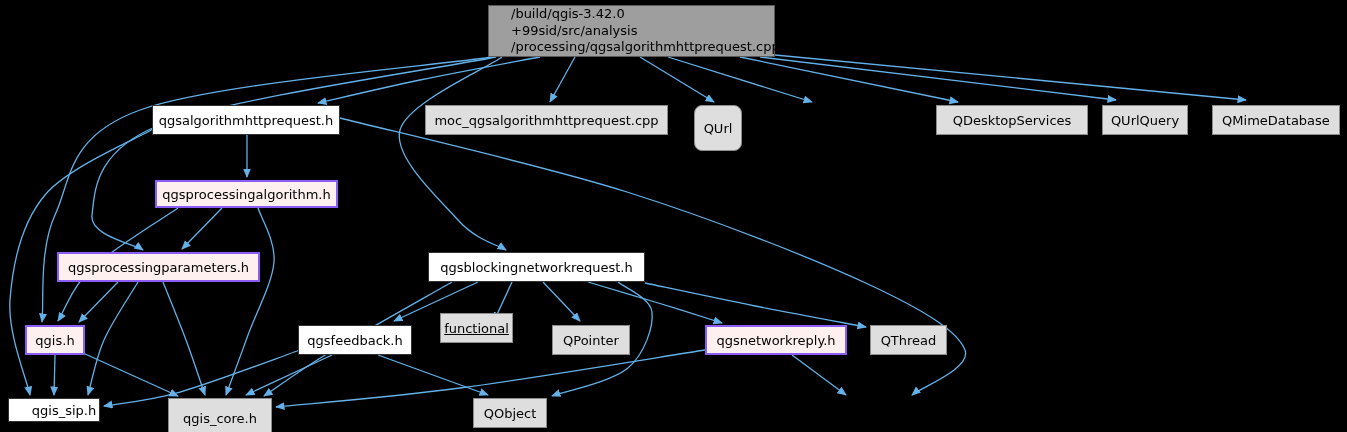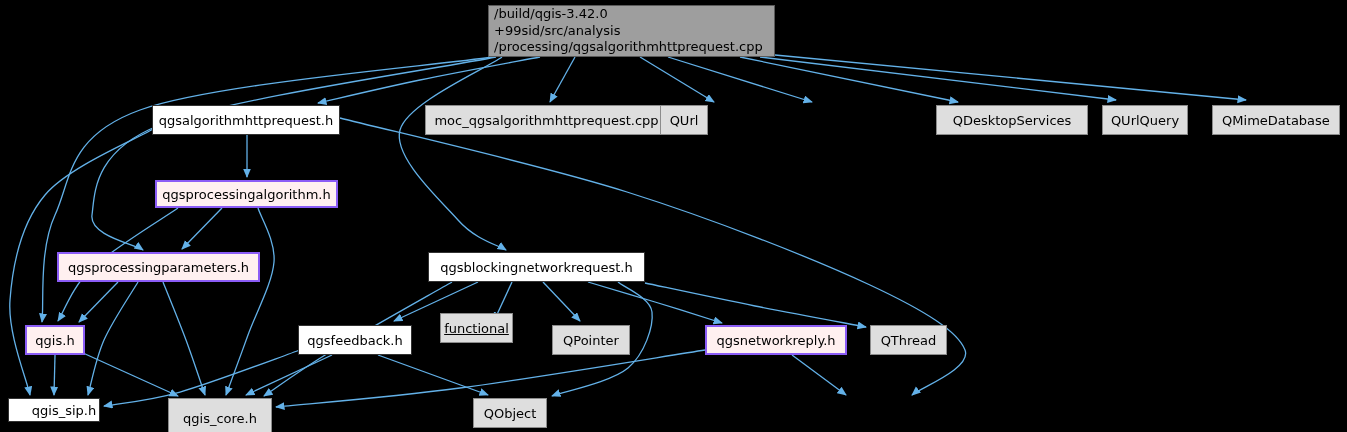--- a/index.html
+++ b/index.html
@@ -15,21 +15,21 @@
     position:absolute;
     box-sizing:border-box;
     display:flex;align-items:center;justify-content:center;
     font-size:13px;color:#000;
     white-space:pre;
     z-index:2;
     cursor:pointer;
   }
   .node.source{
     background:#9e9e9e;border:1.5px solid #5a5a5a;
-    justify-content:flex-start;padding-left:5px;
+    justify-content:flex-start;padding-left:22px;
     line-height:1.3;text-align:left;
   }
   .node.plain{background:#ffffff;border:1.4px solid #323232;}
   .node.red{background:#fff0f0;border:2px solid #8b5cf6;}
   .node.gray{background:#dedede;border:1.4px solid #8c8c8c;}
 </style>
 </head>
 <body>
 
 <div id="canvas">
@@ -74,21 +74,21 @@
         <path d="M705,350 C664.1666666666666,356.3333333333333 531.5,378.5 460,388 C388.5,397.5 306.6666666666667,403.8333333333333 276,407" fill="none" stroke="#63b1e8" stroke-width="1.3" marker-end="url(#arrow)"></path>
         <path d="M792,355 L846,395" fill="none" stroke="#63b1e8" stroke-width="1.3" marker-end="url(#arrow)"></path>
       </g>
   </svg>
 
 <div class="node source" style="left: 488px; top: 5px; width: 287px; height: 52px;">/build/qgis-3.42.0
 +99sid/src/analysis
 /processing/qgsalgorithmhttprequest.cpp</div>
     <div class="node plain" style="left: 152px; top: 105px; width: 188px; height: 30px;">qgsalgorithmhttprequest.h</div>
     <div class="node gray" style="left: 425px; top: 105px; width: 243px; height: 30px;">moc_qgsalgorithmhttprequest.cpp</div>
-    <div class="node gray" style="left: 660px; top: 105px; width: 48px; height: 30px;">QUrl</div>
+    <div class="node gray" style="left: 694px; top: 105px; width: 48px; height: 46px; border-radius: 8px;">QUrl</div>
     <div class="node gray" style="left: 936px; top: 105px; width: 152px; height: 30px;">QDesktopServices</div>
     <div class="node gray" style="left: 1102px; top: 105px; width: 86px; height: 30px;">QUrlQuery</div>
     <div class="node gray" style="left: 1212px; top: 105px; width: 128px; height: 30px;">QMimeDatabase</div>
     <div class="node red" style="left: 155px; top: 180px; width: 183px; height: 28px;">qgsprocessingalgorithm.h</div>
     <div class="node red" style="left: 57px; top: 252px; width: 203px; height: 30px;">qgsprocessingparameters.h</div>
     <div class="node plain" style="left: 428px; top: 252px; width: 217px; height: 30px;">qgsblockingnetworkrequest.h</div>
     <div class="node red" style="left: 25px; top: 325px; width: 60px; height: 30px;">qgis.h</div>
     <div class="node plain" style="left: 298px; top: 325px; width: 114px; height: 30px;">qgsfeedback.h</div>
     <div class="node gray" style="left: 440px; top: 313px; width: 73px; height: 30px; text-decoration: underline;">functional</div>
     <div class="node gray" style="left: 552px; top: 325px; width: 78px; height: 30px;">QPointer</div>

